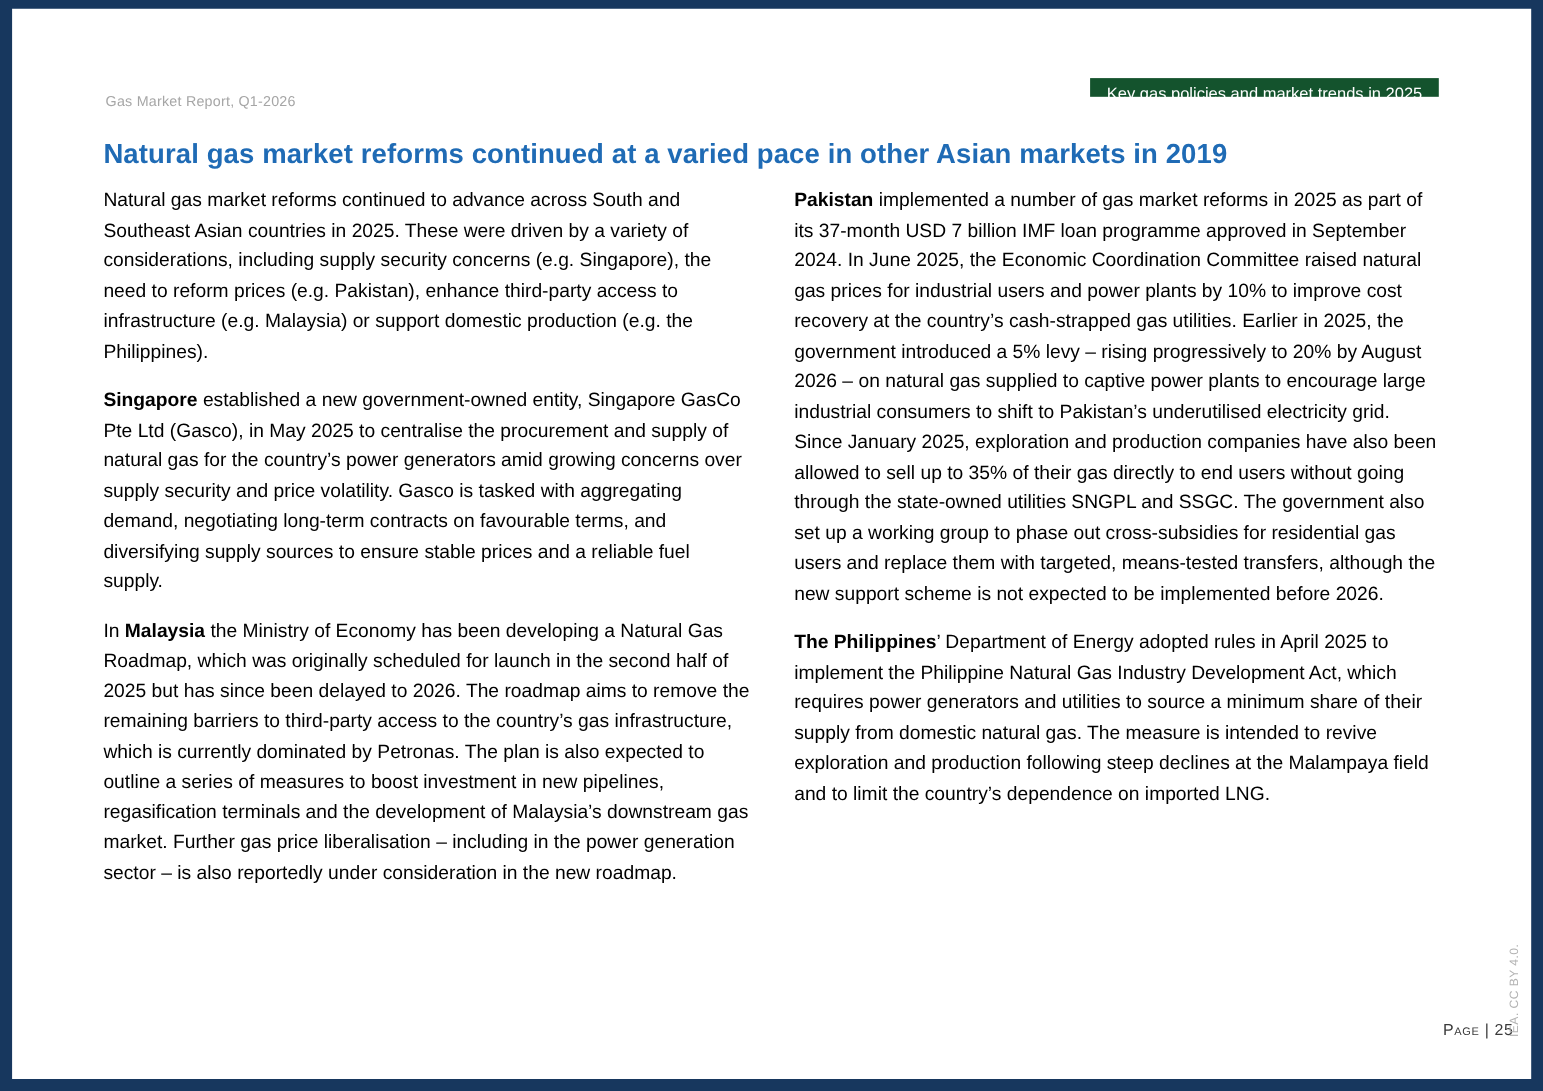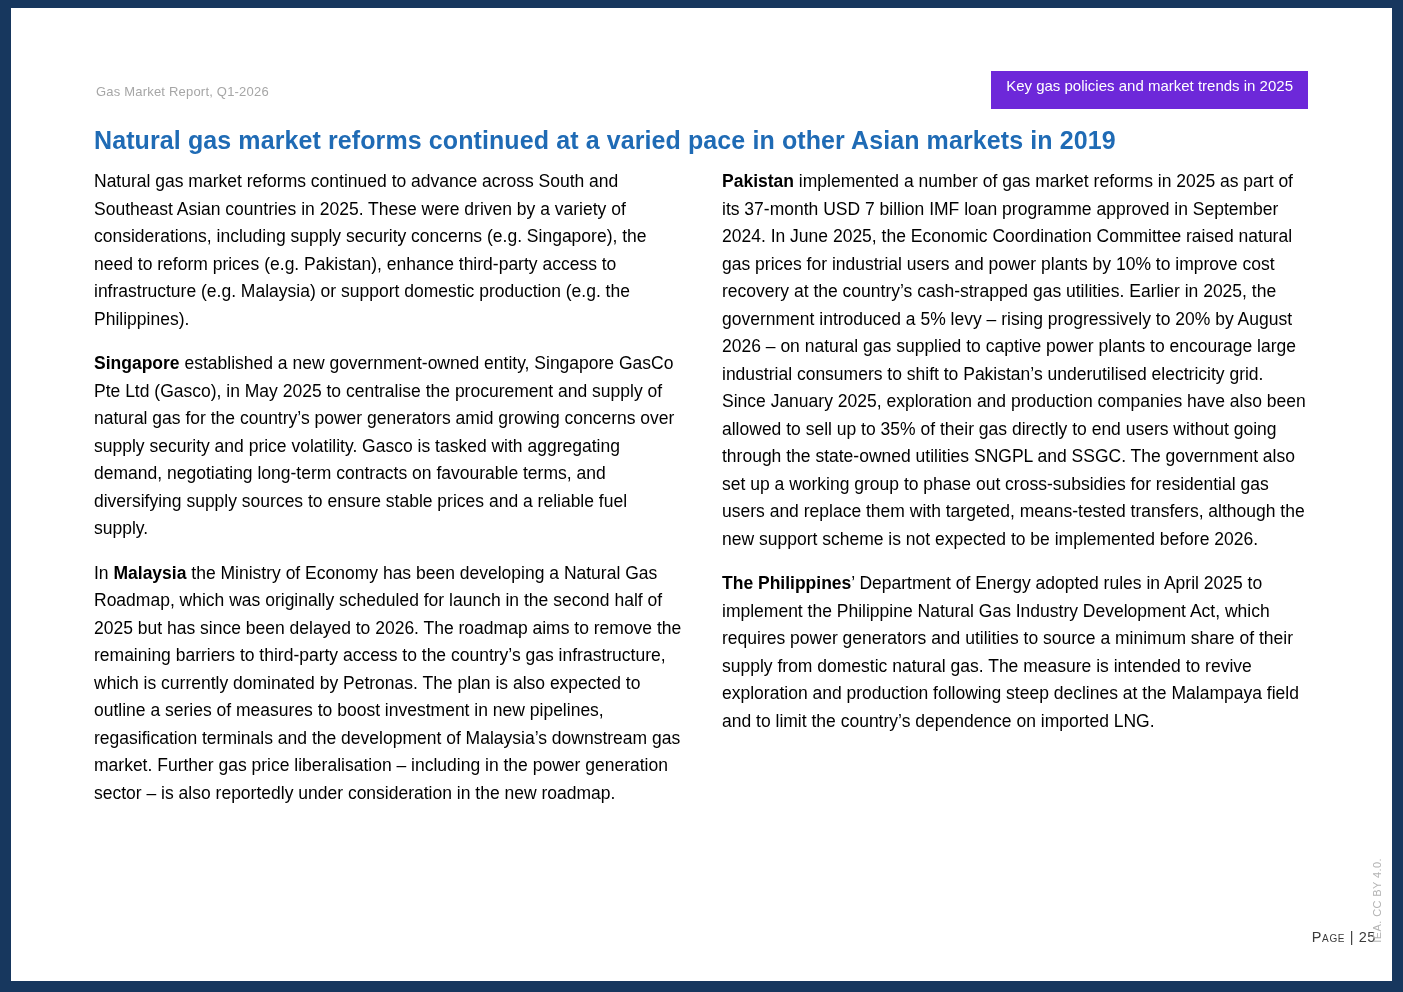--- a/index.html
+++ b/index.html
@@ -26,22 +26,22 @@
     left: 85px;
     top: 76px;
     font-size: 13px;
     color: #a6a6a6;
     letter-spacing: 0.2px;
   }
   .banner {
     position: absolute;
     right: 84px;
     top: 63px;
-    height: 38px;
-    background: #6d28d9;
+    height: 17px;
+    background: #14532d;
     color: #ffffff;
     font-size: 15px;
     line-height: 29px;
     padding: 0 15px;
     white-space: nowrap;
   }
   .page-title {
     position: absolute;
     left: 83px;
     top: 118px;

